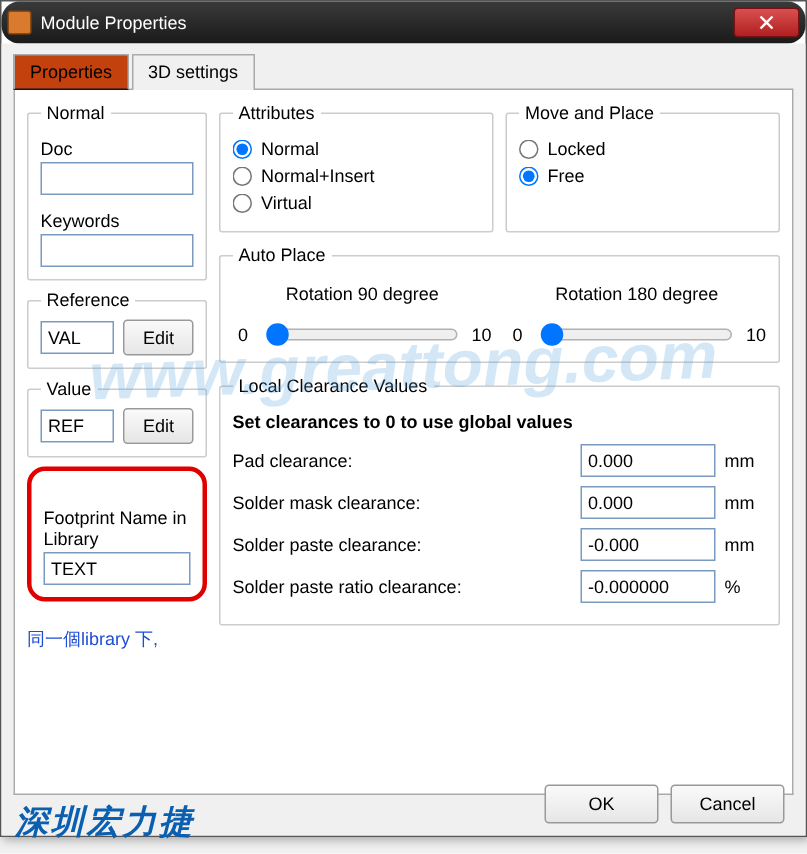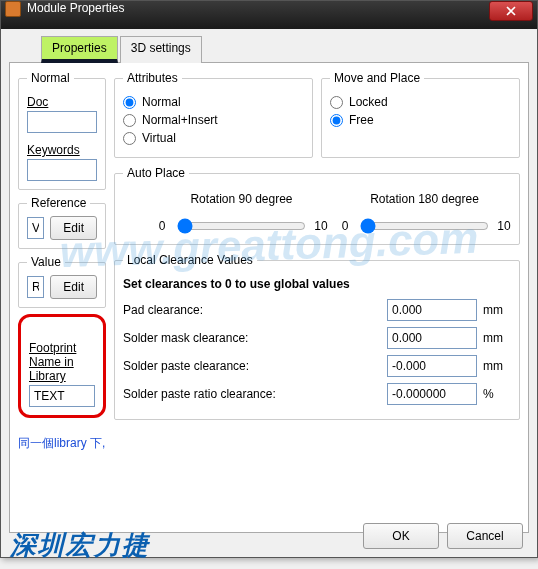--- a/index.html
+++ b/index.html
@@ -1,58 +1,58 @@
 <!DOCTYPE html>
 <html><head>
 <meta charset="utf-8">
 <style>
   * { box-sizing: border-box; font-family: "Segoe UI", Tahoma, sans-serif; font-size: 12px; }
   body { margin: 0; background: #f0f0f0; width: 538px; height: 569px; position: relative; overflow: hidden; }
   .window { position: absolute; top: 0; left: 0; width: 538px; height: 558px; background: #fff; border: 1px solid #555; box-shadow: 2px 2px 6px rgba(0,0,0,0.3); }
-  .titlebar { height: 28px; background: linear-gradient(#3a3a3a,#1a1a1a); color: #fff; display: flex; align-items: flex-start; padding: 0 4px; }
+  .titlebar { height: 28px; background: linear-gradient(#3a3a3a,#1a1a1a); color: #fff; display: flex; align-items: center; padding: 0 4px; border-radius: 12px; }
   .titlebar .icon { width: 16px; height: 16px; background: #d97a2e; border: 1px solid #8a4a10; margin-right: 6px; border-radius: 2px; }
   .titlebar .title { flex: 1; font-size: 12px; }
   .titlebar .close { width: 44px; height: 20px; background: linear-gradient(#d95050,#b02020); border: 1px solid #7a1010; border-radius: 3px; display: flex; align-items: center; justify-content: center; color: #fff; cursor: pointer; }
   .titlebar .close svg { width: 10px; height: 10px; }
   .body-area { position: absolute; top: 28px; left: 0; right: 0; bottom: 0; background: #f0f0f0; padding: 6px 8px 8px 8px; }
   .tabstrip { display: flex; border-bottom: 1px solid #aaa; }
   .tab { padding: 4px 10px; border: 1px solid #aaa; border-bottom: none; background: #f0f0f0; margin-right: 2px; position: relative; top: 1px; cursor: pointer; }
-  .tab.active { background: #bef264; border-bottom: 4px solid #0f172a; margin-left: 32px; }
+  .tab.active { background: #c2410c; border-bottom: 1px solid #0f172a; }
   .tabpage { background: #fff; border: 1px solid #aaa; border-top: none; padding: 8px; height: 470px; position: relative; }
   .cols { display: flex; gap: 8px; height: 100%; }
   .leftcol { width: 180px; display: flex; flex-direction: column; gap: 6px; }
   .rightcol { flex: 1; display: flex; flex-direction: column; gap: 8px; }
   fieldset { border: 1px solid #ccc; border-radius: 2px; padding: 6px 8px 8px 8px; margin: 0; }
   legend { padding: 0 4px; }
-  label.fld { display: block; margin-top: 4px; margin-bottom: 2px; text-decoration: underline; }
+  label.fld { display: block; margin-top: 4px; margin-bottom: 2px; }
   input[type=text] { width: 100%; height: 22px; border: 1px solid #7a9ac0; padding: 2px 4px; background: #fff; }
   .row { display: flex; align-items: center; gap: 6px; }
   .row input[type=text] { flex: 1; }
   .btn { height: 24px; padding: 0 12px; background: linear-gradient(#fafafa,#e6e6e6); border: 1px solid #999; border-radius: 3px; cursor: pointer; }
   .radio-row { display: flex; align-items: center; gap: 6px; margin: 4px 0; }
   .radio-row input { margin: 0; }
   .toprow { display: flex; gap: 8px; }
   .toprow fieldset { flex: 1; }
-  .autoplace-sliders { display: flex; gap: 10px; margin-top: 6px; margin-left: 32px; }
+  .autoplace-sliders { display: flex; gap: 10px; margin-top: 6px; }
   .slidebox { flex: 1; text-align: center; }
   .slidebox .sltitle { margin-bottom: 10px; }
   .rangewrap { display: flex; align-items: center; gap: 6px; }
   .rangewrap span { width: 14px; text-align: center; }
   input[type=range] { flex: 1; }
   .clearances .hint { font-weight: bold; margin: 4px 0 8px 0; }
   .clearances .crow { display: flex; align-items: center; margin: 6px 0; gap: 6px; }
   .clearances .crow .lbl { flex: 1; }
   .clearances .crow input { width: 90px; }
   .clearances .crow .unit { width: 28px; }
   .footprint-box { border: 3px solid #e00000; border-radius: 12px; padding: 8px; }
   .annot { color: #1d4ed8; font-size: 16px; line-height: 1.6; margin-top: 10px; }
   .bottom-buttons { position: absolute; right: 14px; bottom: 8px; display: flex; gap: 8px; }
   .bottom-buttons .btn { width: 76px; height: 26px; }
   .watermark1 { position: absolute; top: 220px; left: -10px; right: -10px; text-align: center; font-size: 44px; font-style: italic; font-weight: bold; color: rgba(80,160,220,0.25); transform: rotate(-2deg); pointer-events: none; z-index: 50; }
-  .watermark2 { position: absolute; left: 10px; bottom: 6px; font-size: 26px; font-weight: 900; font-style: italic; color: #0a5fb0; z-index: 60; pointer-events: none; letter-spacing: 2px; }
+  .watermark2 { position: absolute; left: 10px; bottom: 6px; font-size: 22px; font-weight: 900; font-style: italic; color: #0a5fb0; z-index: 60; pointer-events: none; letter-spacing: 2px; }
 </style>
 </head>
 <body>
 
 <div class="window">
   <div class="titlebar">
     <div class="icon"></div>
     <div class="title">Module Properties</div>
     <div class="close">
       <svg viewBox="0 0 10 10">

